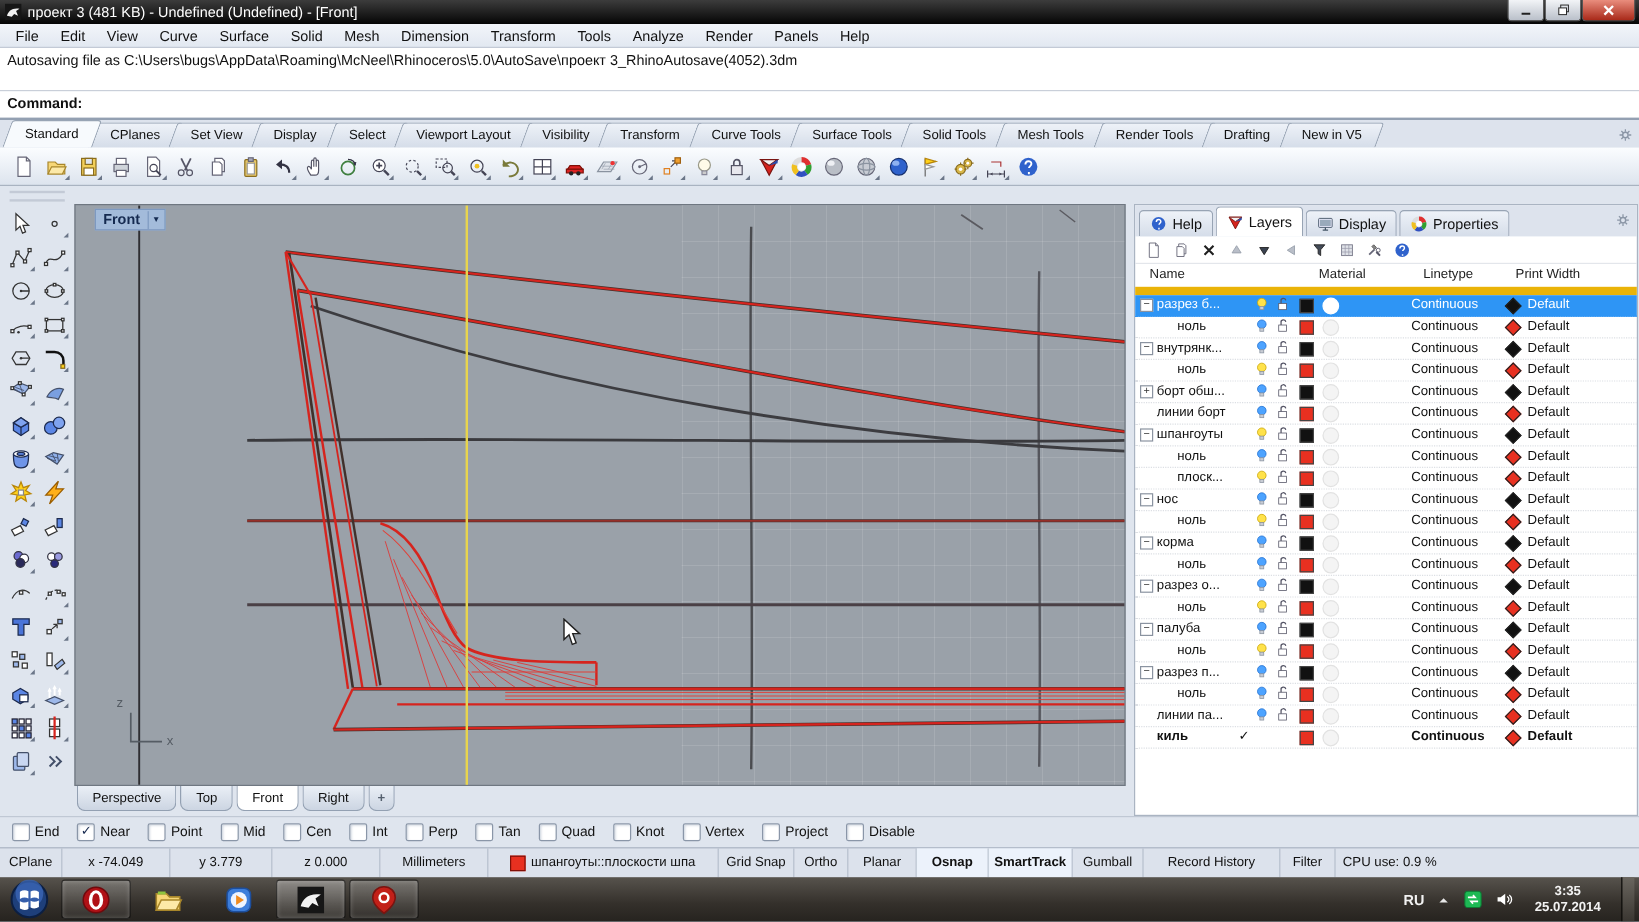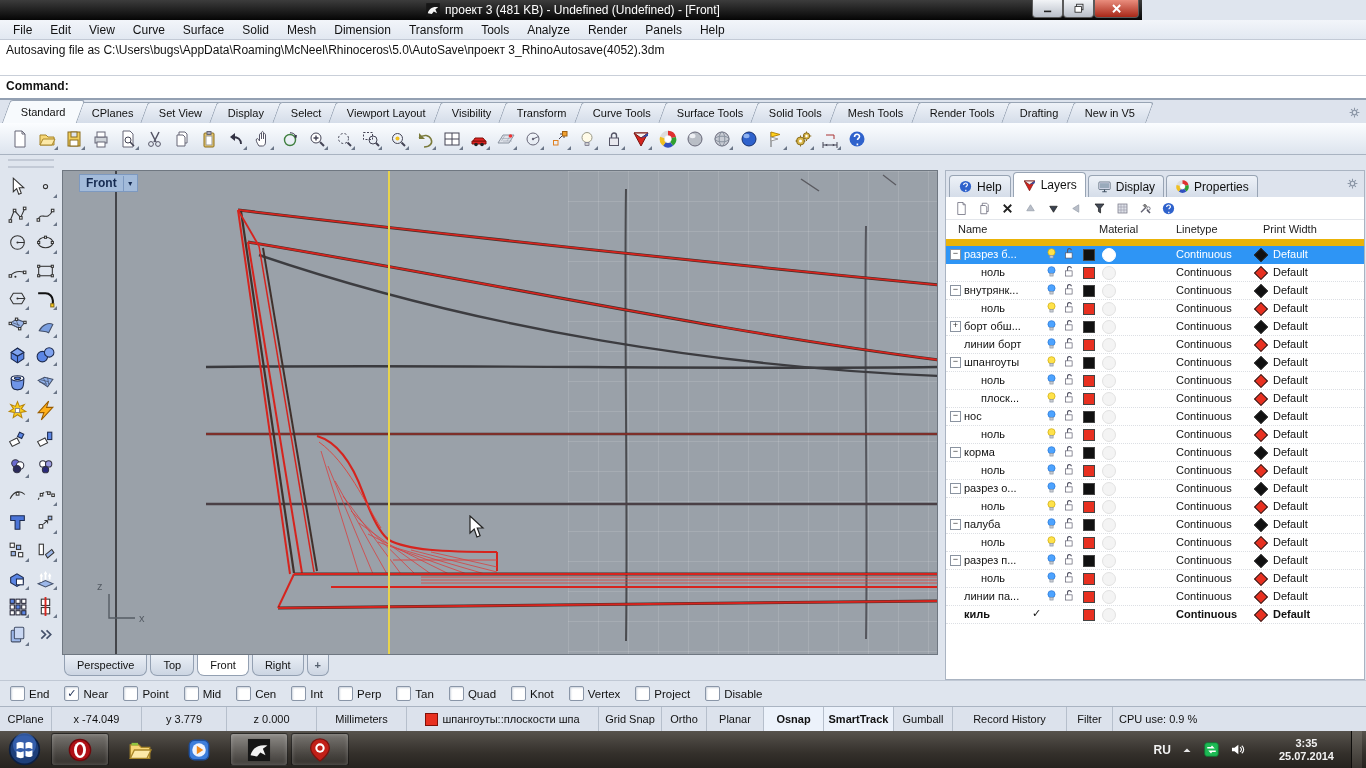--- a/index.html
+++ b/index.html
@@ -2,22 +2,22 @@
 <html><head>
 <meta charset="utf-8">
 <style>
   html,body{margin:0;padding:0;background:#222;}
   #app{position:relative;width:1366px;height:768px;overflow:hidden;
        font-family:"Liberation Sans","DejaVu Sans",sans-serif;font-size:12px;color:#111;
        background:#dfe5ee;}
   .abs{position:absolute;}
 
   
-  #titlebar{top:0;left:0;width:1142px;height:20px;background:linear-gradient(#3c3c3c,#050505);
-            color:#fff;display:flex;align-items:center;justify-content:center;}
+  #titlebar{top:0;left:0;width:1366px;height:20px;background:linear-gradient(#3c3c3c,#050505);
+            color:#fff;display:flex;align-items:center;}
   #titlebar .appicon{width:16px;height:16px;margin:0 4px 0 3px;}
   #titlebar .ttext{font-size:12px;white-space:nowrap;}
   #winbtns{position:absolute;right:3px;top:0;display:flex;}
   .winbtn{width:29px;height:17px;border:1px solid #5a5a5a;border-top:none;border-radius:0 0 4px 4px;
           background:linear-gradient(#f2f4f7,#b9bfc9);display:flex;align-items:center;justify-content:center;}
   .winbtn.close{background:linear-gradient(#e98d7d,#a82818);width:43px;}
 
   
   #menubar{top:20px;left:0;width:1366px;height:20px;background:linear-gradient(#f2f5fa,#e2e8f1);
            border-bottom:1px solid #c3cad6;display:flex;align-items:center;padding-left:4px;box-sizing:border-box;}
@@ -114,21 +114,21 @@
 
   
   #taskbar{top:731px;left:0;width:1366px;height:37px;background:linear-gradient(#57534d,#34302b 60%,#26231f);
            display:flex;align-items:center;box-sizing:border-box;font-weight:bold;}
   #orb{width:33px;height:33px;margin:0 10px 0 8px;}
   .tapp{width:56px;height:31px;display:flex;align-items:center;justify-content:center;margin-right:3px;border-radius:3px;}
   .tapp.framed{border:1px solid rgba(0,0,0,.55);background:linear-gradient(rgba(255,255,255,.22),rgba(255,255,255,.05));box-shadow:inset 0 0 4px rgba(255,255,255,.25);}
   .tapp.active{background:linear-gradient(rgba(255,255,255,.34),rgba(255,255,255,.10));}
   #tray{margin-left:auto;display:flex;align-items:center;gap:9px;color:#f2f2f2;padding-right:4px;}
   #tray .lang{font-size:12px;}
-  #clock{text-align:center;font-size:11px;line-height:13px;padding:0 8px;margin-left:16px;}
+  #clock{text-align:center;font-size:11px;line-height:13px;padding:0 8px;}
   #showdesk{width:10px;height:37px;border-left:1px solid #0e0d0b;background:linear-gradient(#6a665f,#3a3631);}
 
   svg{display:block;}
 </style>
 </head>
 <body>
 
 <div id="app">
 
   <div id="titlebar" class="abs">
@@ -1107,21 +1107,21 @@
         <span class="tbi" style="width:20px;height:20px;">
           <svg viewBox="0 0 20 20" width="15" height="15" aria-hidden="true">
             <circle cx="10" cy="10" r="7.5" fill="#2f62cc"></circle>
             <path d="M7.5 8c0-3.5 5-3.5 5-.5 0 1.8-2 2-2 3.5M10.4 14.4v1.8" stroke="#fff" stroke-width="1.6" fill="none"></path>
           </svg>
         </span>
       </div>
     <div id="phead">
       <span style="left:12px">Name</span>
       <span style="left:153px">Material</span>
-      <span style="left:230px">Linetype</span>
+      <span style="left:240px">Linetype</span>
       <span style="left:317px">Print Width</span>
     </div>
     <div id="lrows">
 
     <div class="lrow selected">
           <span class="lexp">−</span>
           <span class="lname">разрез б...</span>
 
           <span class="lbulb">
             <svg viewBox="0 0 20 20" width="13" height="13" aria-hidden="true">

